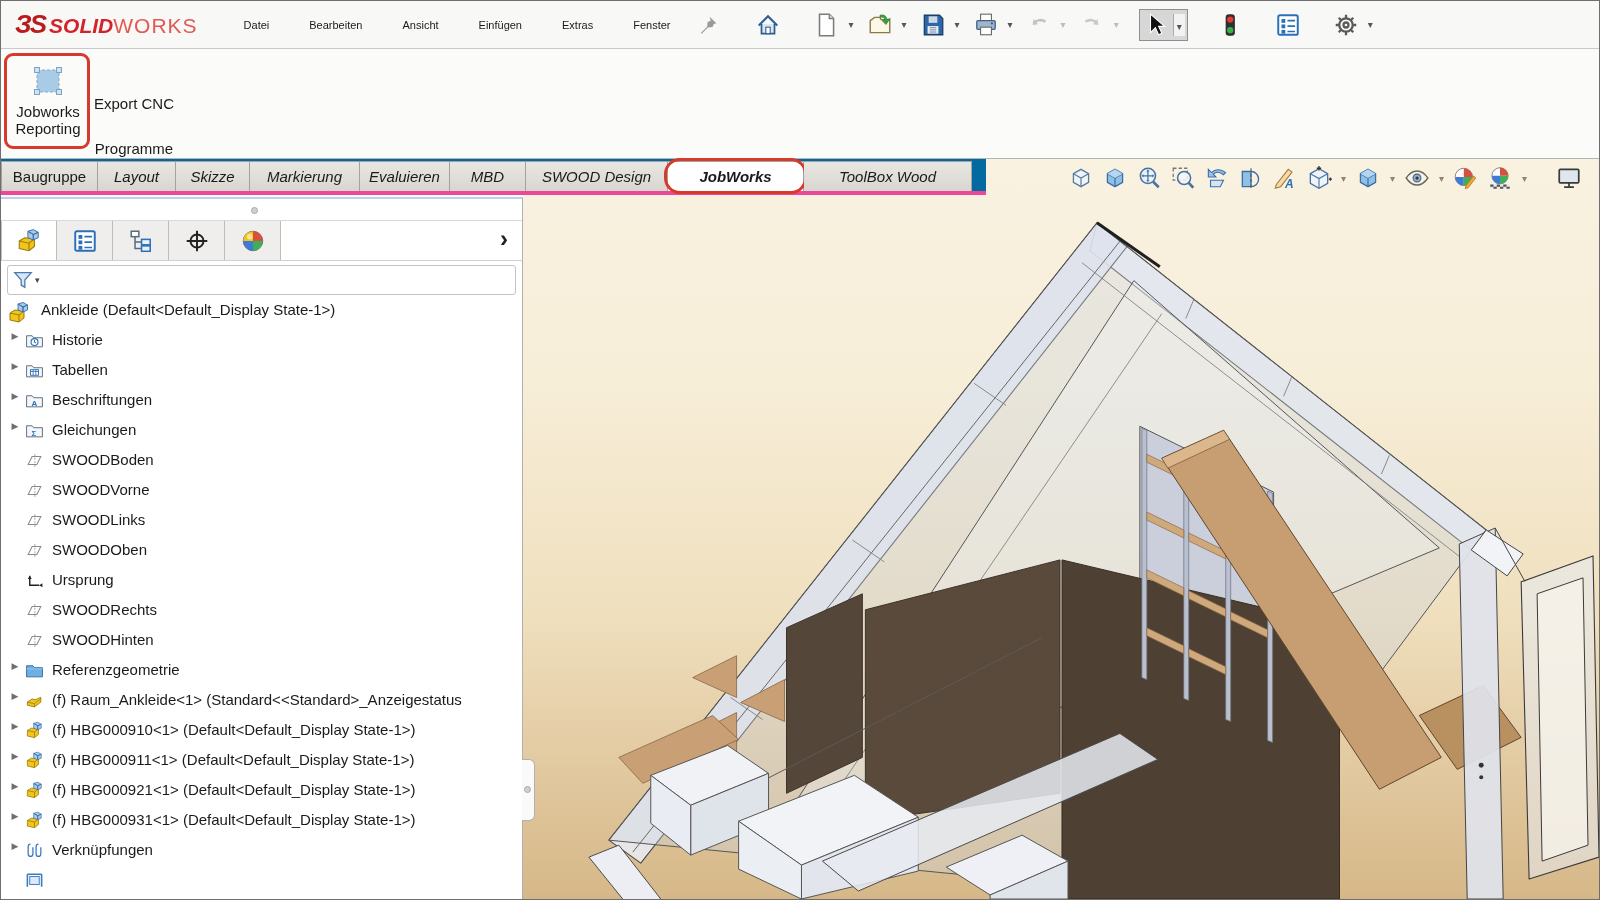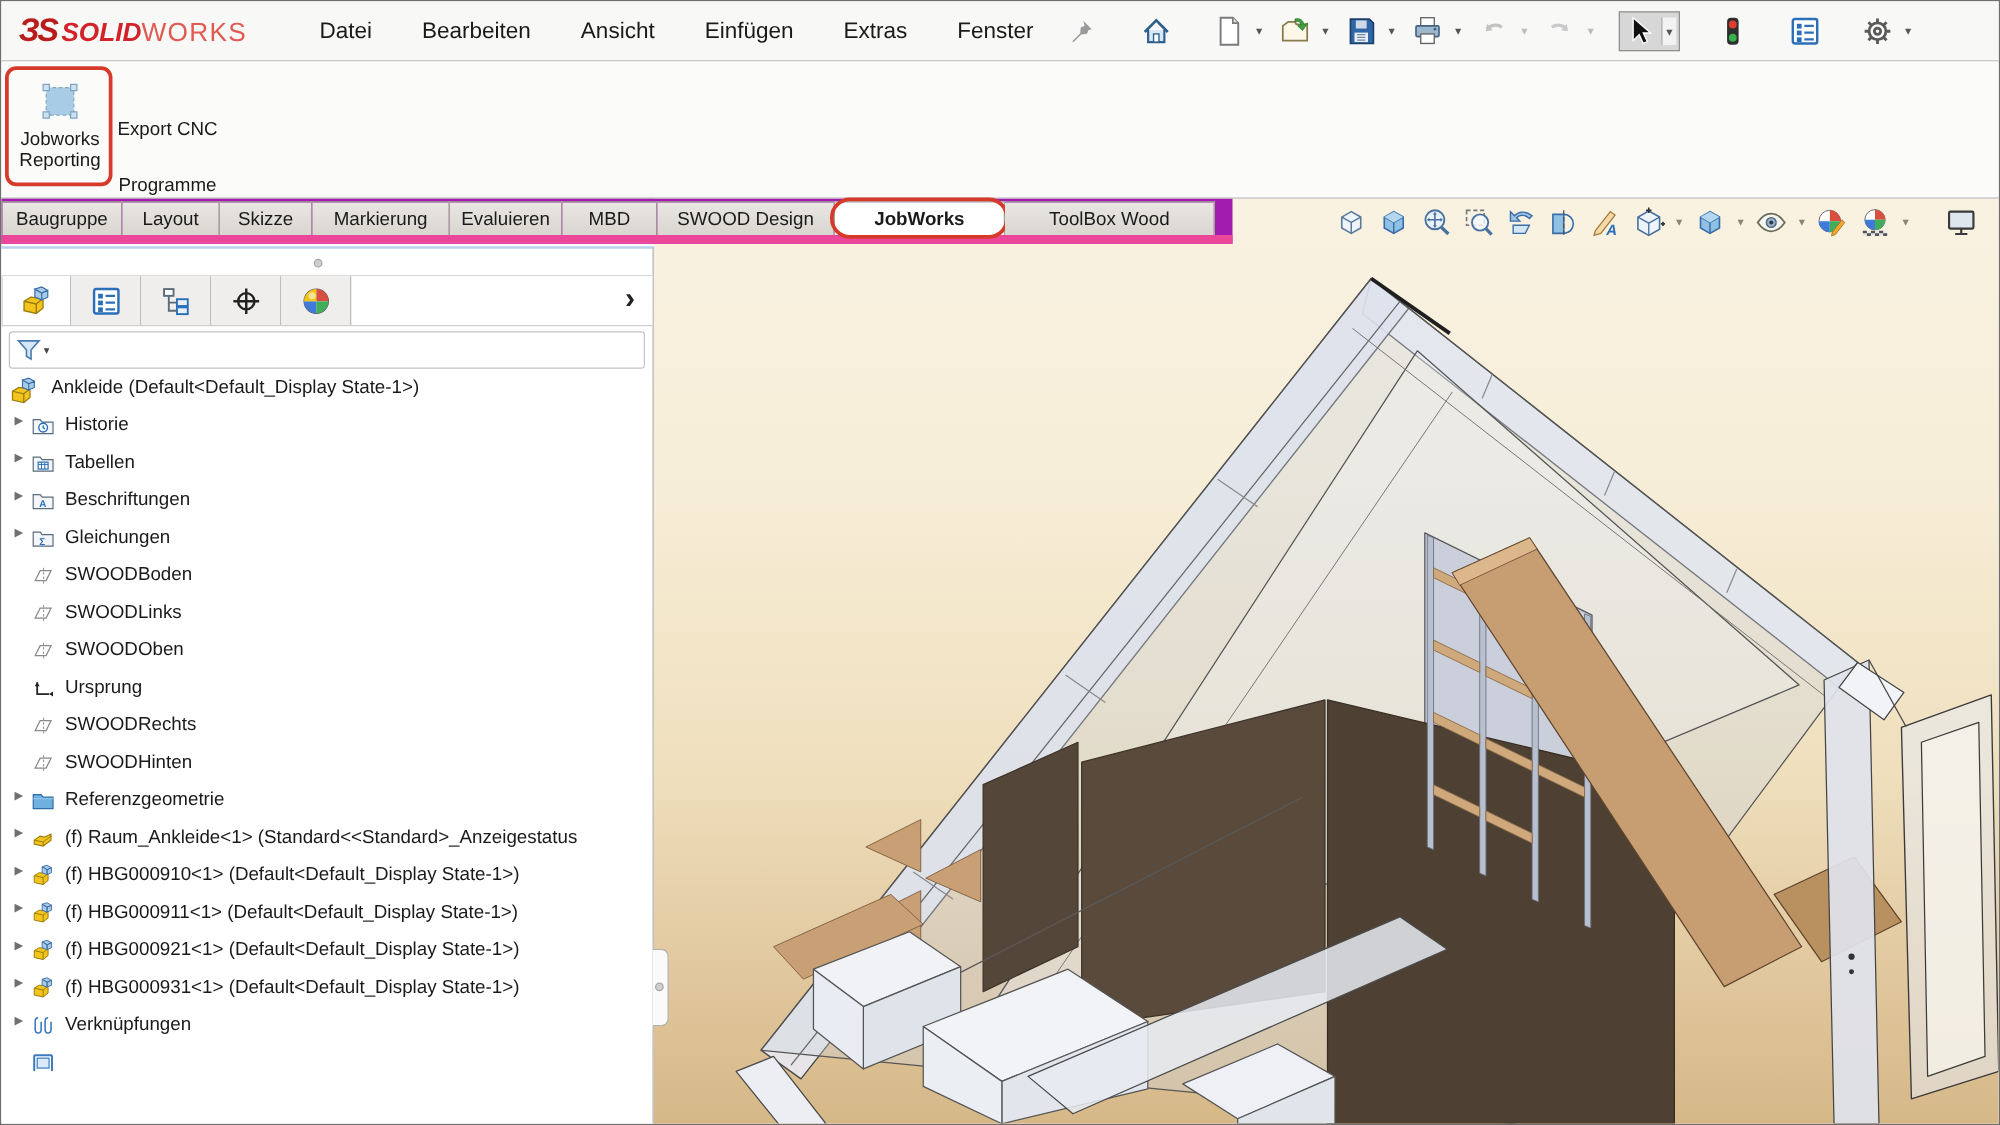--- a/index.html
+++ b/index.html
@@ -6,21 +6,21 @@
   html,body { width:1600px; height:900px; overflow:hidden; }
   body { font-family:"Liberation Sans", sans-serif; color:#1a1a1a; background:#fff; }
   .window { position:relative; width:1600px; height:900px; border:1px solid #6e6e6e; background:#fbfbfb; overflow:hidden; }
 
   
   .row1 { position:absolute; left:0; top:0; width:100%; height:48px; background:#f8f8f7; border-bottom:1px solid #c9c9c9; display:flex; align-items:center; }
   .brand { display:flex; align-items:baseline; margin-left:14px; white-space:nowrap; }
   .ds-glyph { font-style:italic; font-weight:bold; font-size:26px; color:#b91c1c; letter-spacing:-2px; margin-right:4px; }
   .brand-bold { font-style:italic; font-weight:bold; font-size:21px; color:#d2232a; letter-spacing:0; }
   .brand-light { font-weight:normal; font-size:21px; color:#e05a52; letter-spacing:1px; }
-  .menus { display:flex; margin-left:56px; gap:36px; font-size:18px;justify-content:center; }
+  .menus { display:flex; margin-left:44px; gap:36px; font-size:11px;justify-content:center; }
   .menu-item { cursor:default; padding:4px 2px; }
   .pin { margin-left:26px; }
   .qtb { display:flex; align-items:center; margin-left:34px; gap:4px; }
   .tbtn { display:flex; align-items:center; padding:3px; border-radius:3px; }
   .i24 { width:26px; height:26px; }
   .caret { font-size:10px; color:#555; margin:0 6px 0 2px; }
   .caret.dis { color:#bdbdbd; }
   .cursor-box { display:flex; align-items:center; background:#d7d7d7; border:1px solid #8f8f8f; padding:2px 2px 2px 4px; margin-left:10px; }
   .cursor-box .sub { background:#f2f2f2; padding:2px 3px; margin-left:3px; border-left:1px solid #aaa; }
   .gap18 { width:18px; }
@@ -32,23 +32,23 @@
   .mb1 { left:6px; }
   .mb2 { left:92px;gap:28px; }
   .macro-annot { position:absolute; left:3px; top:3px; width:86px; height:96px; border:3px solid #d63a2a; border-radius:9px; pointer-events:none; }
 
   
   .main { position:absolute; left:0; top:158px; width:1598px; height:740px; }
   .viewport { position:absolute; left:522px; top:0; right:0; bottom:0; background:linear-gradient(180deg,#f9f2e1 0%,#f7eed8 30%,#efdfbd 62%,#e0c69c 85%,#d6b888 100%); overflow:hidden; }
   .model-svg { position:absolute; left:0; top:0; width:100%; height:100%; }
 
   
-  .tabstrip { position:absolute; left:0; top:0; width:985px; height:36px; background:#a21caf; border-bottom:7px solid #ec4899; display:flex; align-items:stretch; z-index:5; }
+  .tabstrip { position:absolute; left:0; top:0; width:985px; height:36px; background:#0369a1; border-bottom:4px solid #ec4899; display:flex; align-items:stretch; z-index:5; }
   .ctab { position:relative; display:flex; align-items:center; justify-content:center; font-size:15px; background:linear-gradient(#e9e7e3,#d9d6d0); border:1px solid #a7a39c; border-bottom:none; margin-top:2px; cursor:default; }
-  .ctab + .ctab { border-left:none; }
+  .ctab + .ctab { border-left:none;font-style:italic; }
   .ctab.active { background:#ffffff; font-weight:bold; }
   .tab-annot { position:absolute; left:-4px; top:-4px; right:-4px; bottom:-3px; border:3px solid #d63a2a; border-radius:16px; pointer-events:none; }
 
   
   .hud { position:absolute; top:5px; right:16px; display:flex; align-items:center; gap:6px; z-index:4; }
   .hud .tbtn { padding:1px; }
   .hud .caret { margin:0 2px; color:#8d8570; }
   .hud .sep { width:14px; }
 
   
@@ -672,20 +672,27 @@
             <svg class="tico">
               <use href="#i-plane"></use>
             </svg>
             <span class="tlab">SWOODBoden</span>
           </div>
         <div class="trow">
             <span class="arr"></span>
             <svg class="tico">
               <use href="#i-plane"></use>
             </svg>
+            <span class="tlab">SWOODVorne</span>
+          </div>
+        <div class="trow">
+            <span class="arr"></span>
+            <svg class="tico">
+              <use href="#i-plane"></use>
+            </svg>
             <span class="tlab">SWOODLinks</span>
           </div>
         <div class="trow">
             <span class="arr"></span>
             <svg class="tico">
               <use href="#i-plane"></use>
             </svg>
             <span class="tlab">SWOODOben</span>
           </div>
         <div class="trow">

